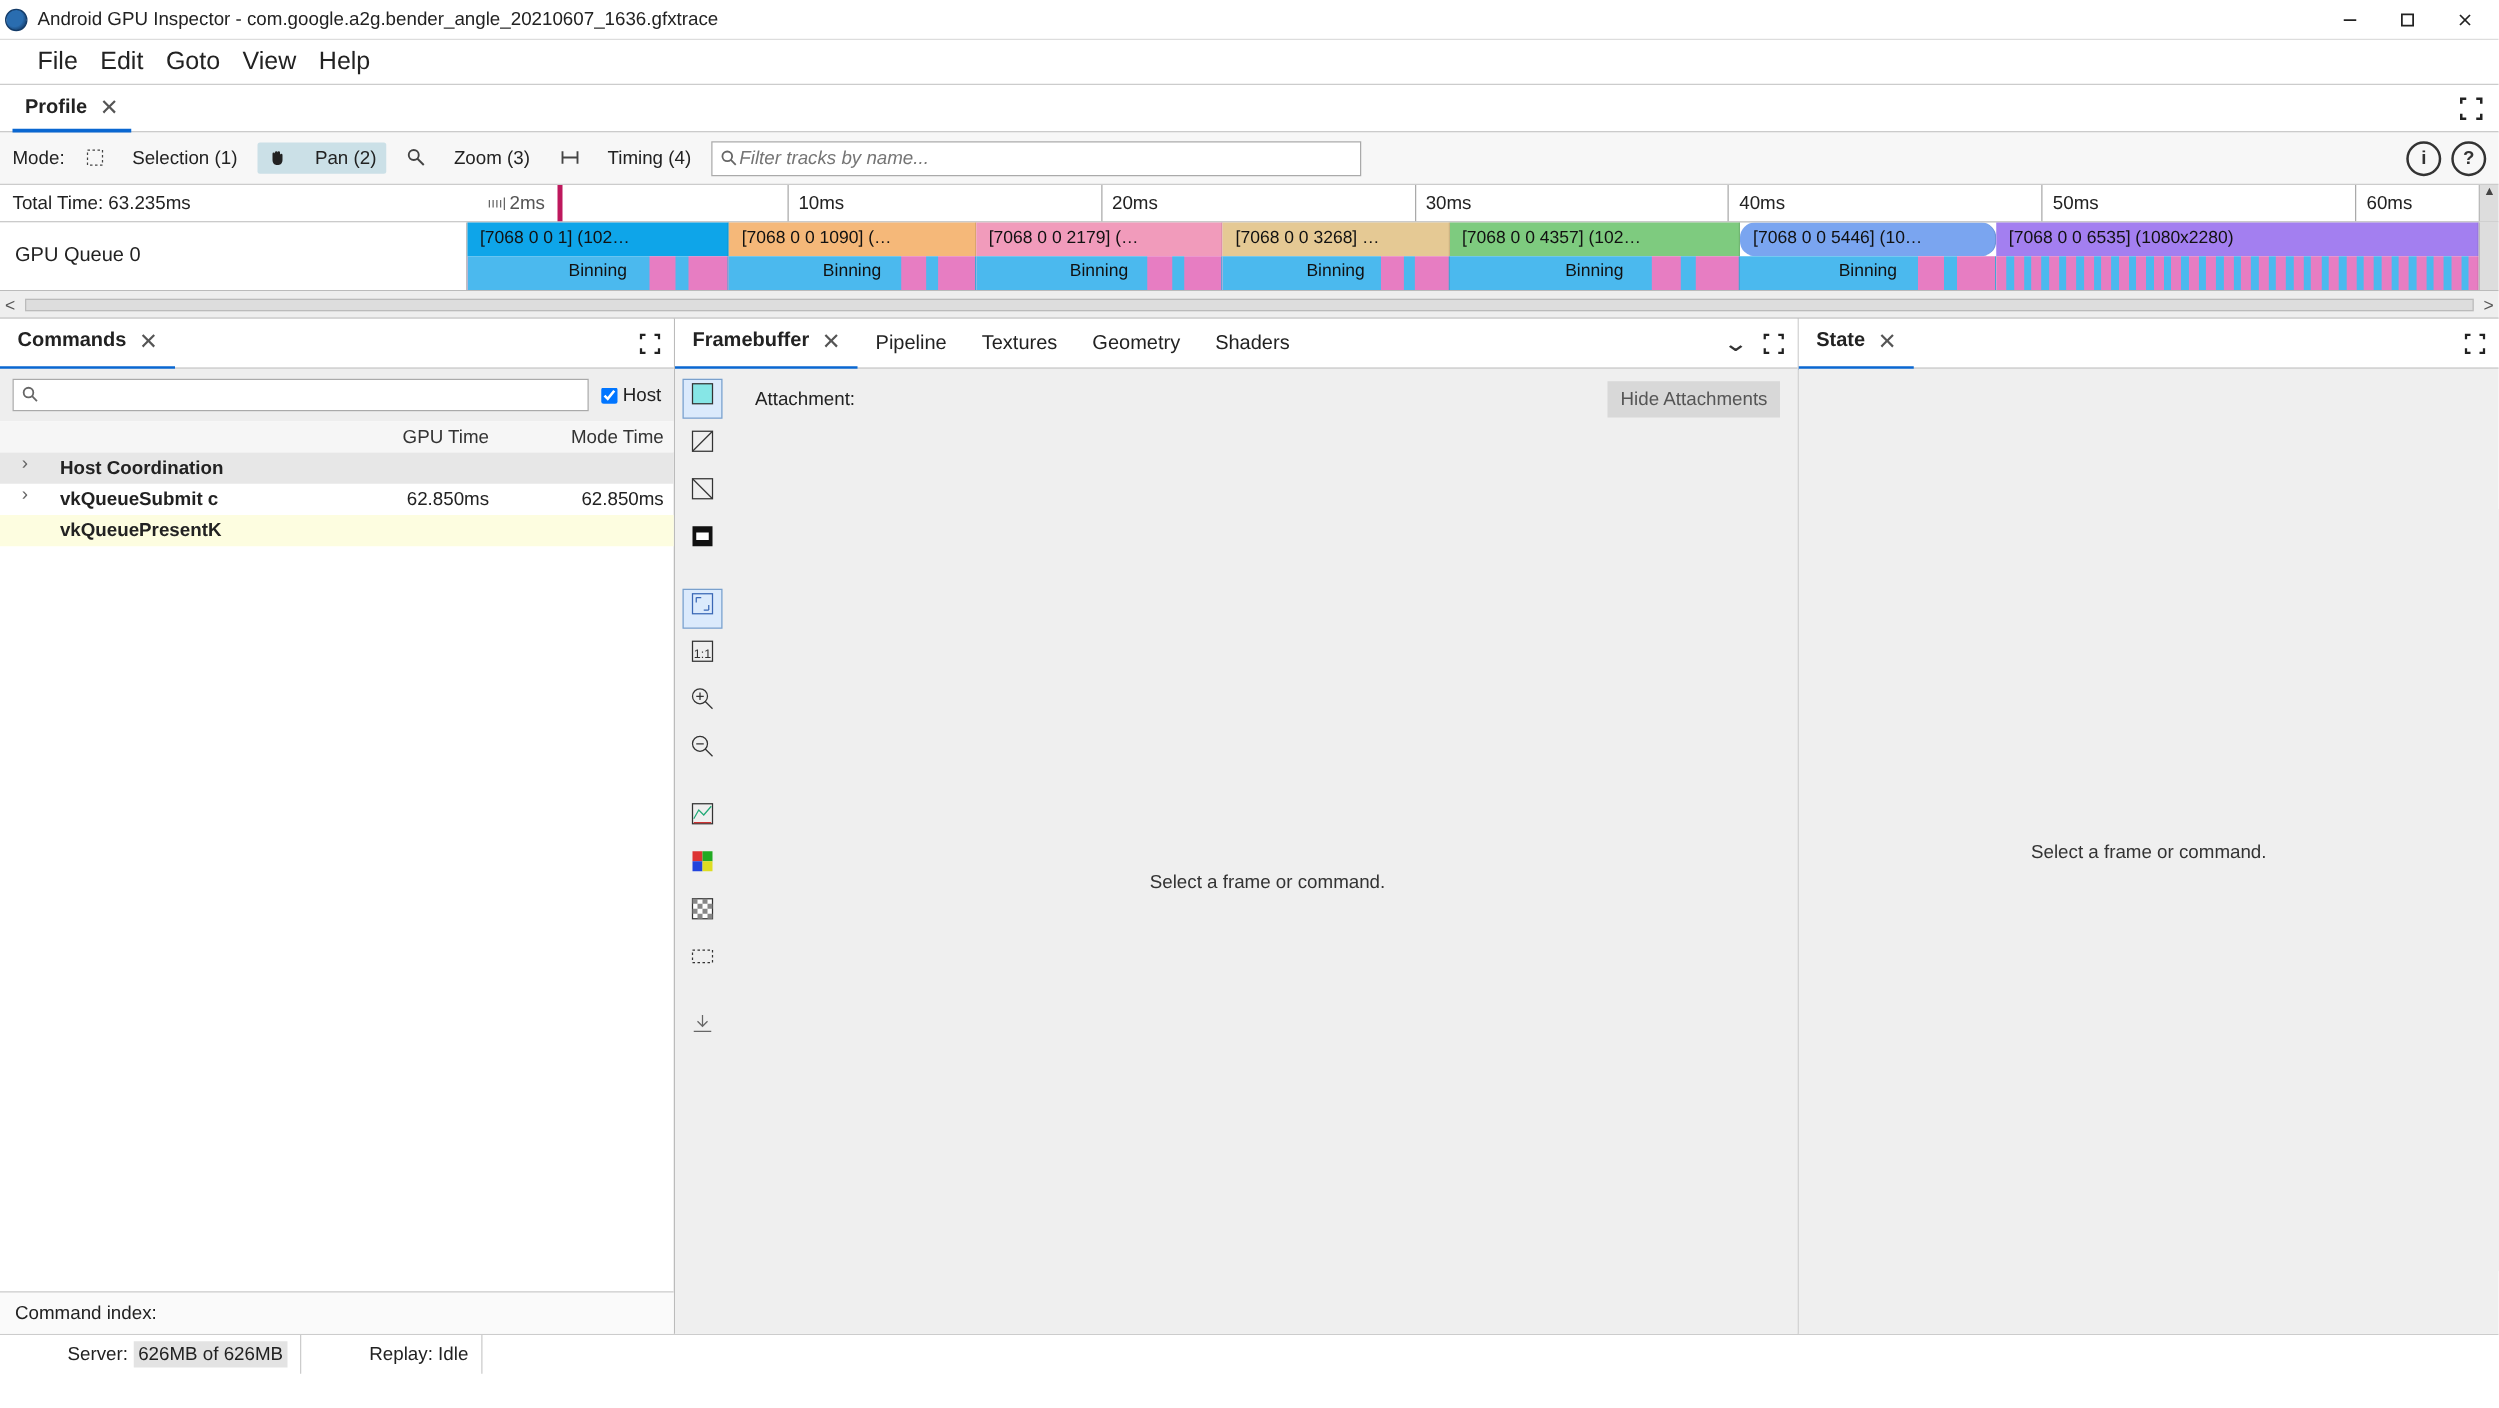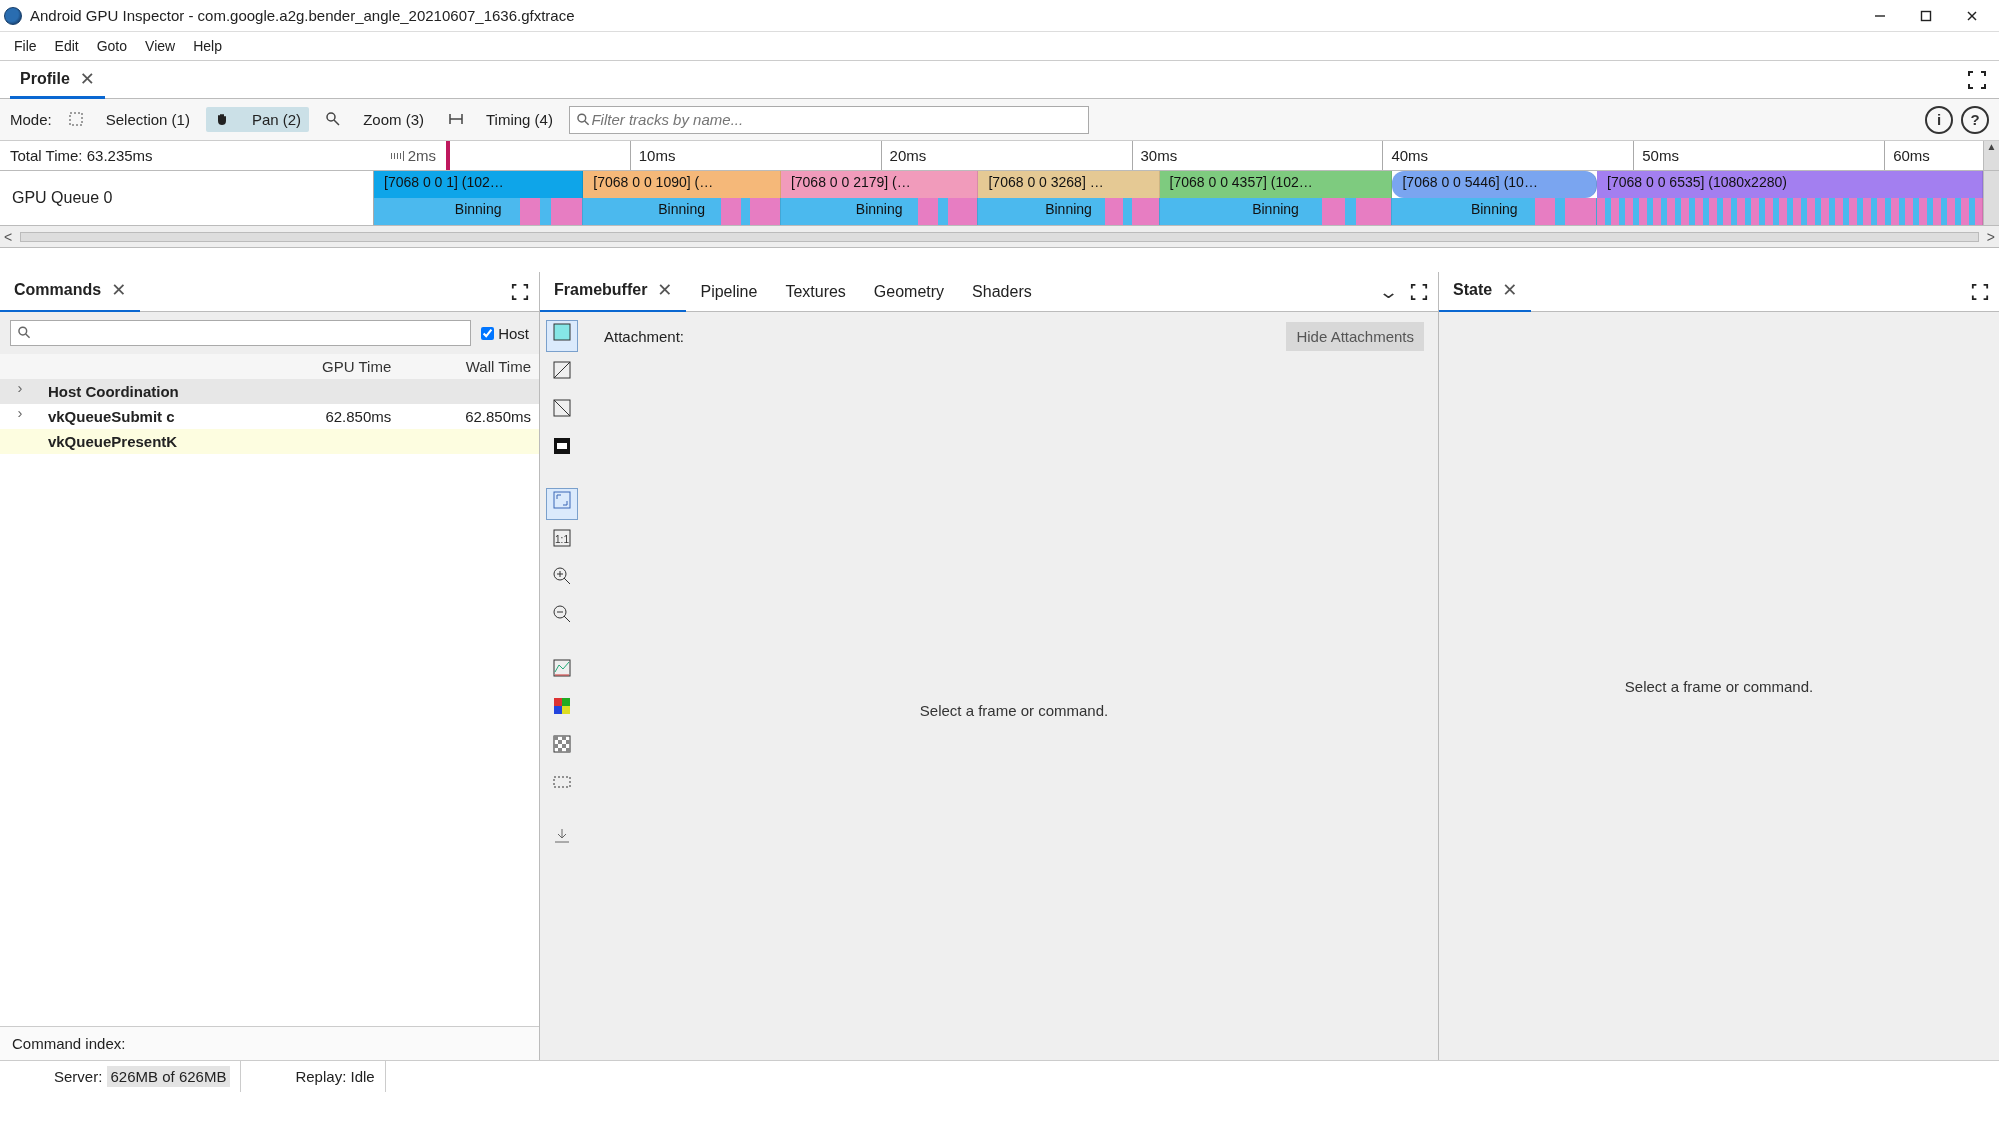--- a/index.html
+++ b/index.html
@@ -6,21 +6,21 @@
 body { font-family: "Segoe UI", Arial, sans-serif; font-size: 13px; color: #222; background: #fff; overflow: hidden; width: 1999px; height: 1126px; }
 
 
 .titlebar { display: flex; align-items: center; height: 32px; padding: 0 4px; border-bottom: 1px solid #ddd; }
 .titlebar .app-icon { width: 18px; height: 18px; border-radius: 50%; background: radial-gradient(circle at 40% 40%, #2a6db0 50%, #0a2040 100%); border: 1px solid #133b68; margin-right: 8px; }
 .titlebar .title { font-size: 15px; flex: 1; }
 .titlebar .wb { width:46px;height:28px;display:flex;align-items:center;justify-content:center;font-size:14px; }
 .titlebar .wb svg { width:14px; height:14px; display:block; }
 
 
-.menubar { display: flex; gap: 6px; padding: 4px 8px; border-bottom: 1px solid #ccc; font-size: 14px; }
+.menubar { display: flex; gap: 6px; padding: 4px 24px; border-bottom: 1px solid #ccc; font-size: 20px; }
 .menubar span { padding: 2px 6px; }
 
 
 .profile-tabs { display:flex; align-items:center; border-bottom: 1px solid #bbb; height:38px; padding-left:10px; }
 .profile-tab { display:flex; align-items:center; gap:10px; font-weight:600; font-size:16px; border-bottom:3px solid #0a67d1; padding:8px 10px 6px 10px; }
 .profile-tab .close { font-weight:400; color:#555; font-size:18px; }
 .profile-tabs .spacer { flex:1; }
 .fullscreen-icon { margin-right:12px; }
 
 
@@ -55,21 +55,21 @@
 .bin { background:linear-gradient(90deg,#4bb9ee 70%, #e77dc2 70%, #e77dc2 80%, #4bb9ee 80%, #4bb9ee 85%, #e77dc2 85%); color:#111; }
 .bin2 { background:repeating-linear-gradient(90deg,#e77dc2 0 8px,#4bb9ee 8px 14px); }
 .vscroll { width:16px; background:#ddd; border-left:1px solid #bbb; }
 
 
 .hscroll { height:22px; display:flex; align-items:center; background:#eee; border-bottom:1px solid #bbb; font-size:14px; color:#555; padding:0 4px; }
 .hscroll .bar { flex:1; height:10px; background:#ddd; border:1px solid #bbb; margin:0 8px; }
 
 
 .panels { display:flex; height:calc(100% - 32px - 30px - 38px - 42px - 30px - 54px - 22px - 32px - 34px); }
-.panel { display:flex; flex-direction:column; border-right:1px solid #bbb;margin-top:24px; }
+.panel { display:flex; flex-direction:column; border-right:1px solid #bbb; }
 .panel.commands { width:540px; }
 .panel.center { flex:1; }
 .panel.state { width:560px; border-right:none; }
 .panel-tabs { display:flex; align-items:center; border-bottom:1px solid #bbb; background:#fff; height:40px; }
 .ptab { padding:9px 14px; font-size:16px; display:flex; align-items:center; gap:10px; }
 .ptab.active { font-weight:600; border-bottom:3px solid #0a67d1; }
 .ptab .close { color:#555; font-size:18px; font-weight:400; }
 .panel-tabs .spacer { flex:1; }
 
 
@@ -279,21 +279,21 @@
       </div>
       <label class="regex-check">
         <input type="checkbox" checked="" style="">
         <span>Host</span>
       </label>
     </div>
     <div class="table-head">
       <div class="c-expand"></div>
       <div class="c-name"></div>
       <div class="c-gpu">GPU Time</div>
-      <div class="c-wall">Wall Time</div>
+      <div class="c-wall">Mode Time</div>
     </div>
     <div class="table-row hl">
       <div class="c-expand">›</div>
       <div class="c-name bold">Host Coordination</div>
       <div class="c-gpu"></div>
       <div class="c-wall"></div>
     </div>
     <div class="table-row">
       <div class="c-expand">›</div>
       <div class="c-name bold">vkQueueSubmit c</div>

